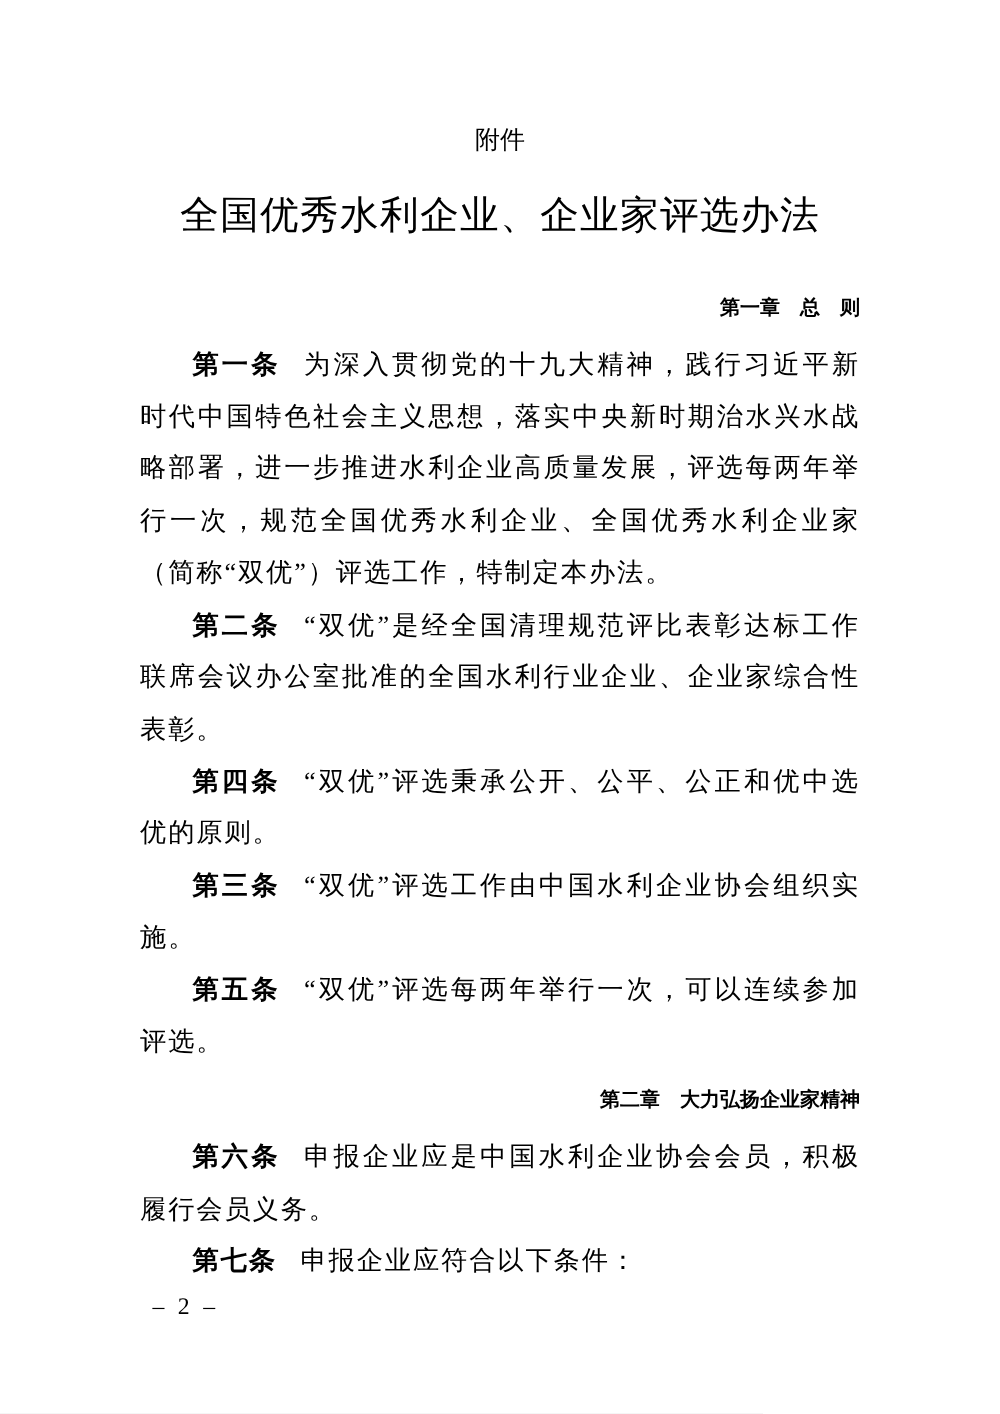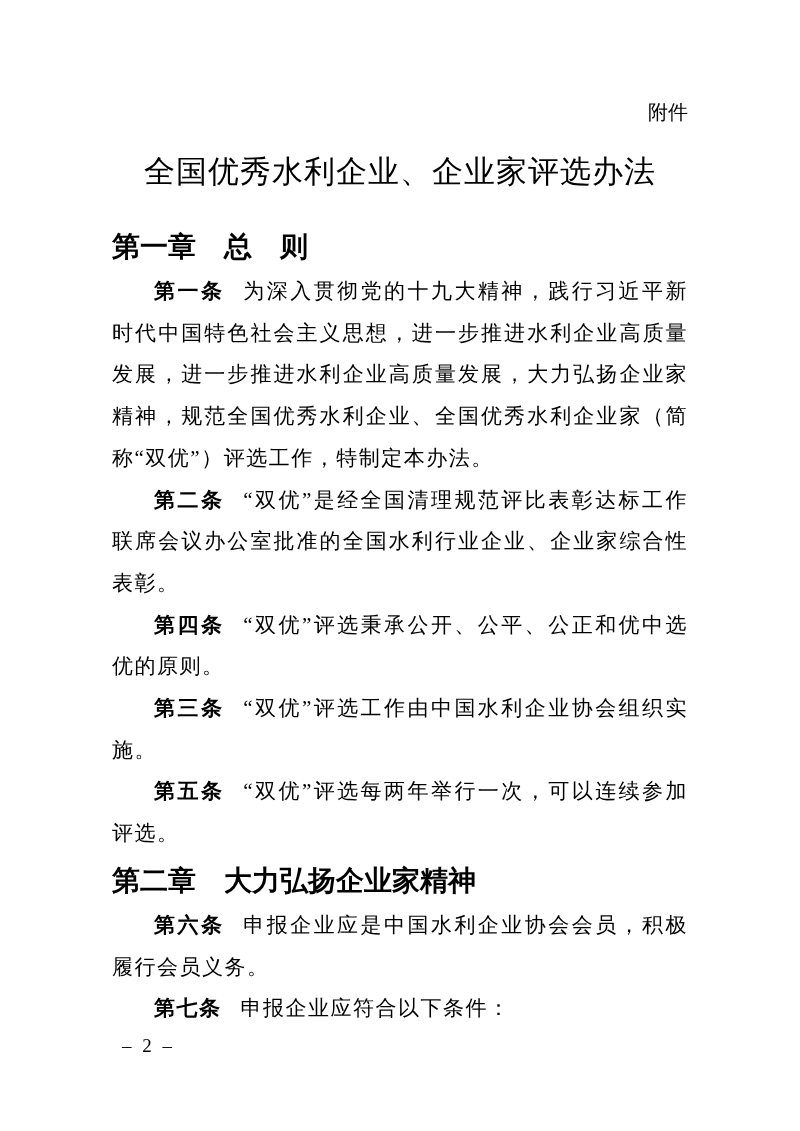--- a/index.html
+++ b/index.html
@@ -12,35 +12,35 @@
     box-sizing: border-box;
     padding: 99px 112px 0 112px;
     color: #000000;
     font-family: "Liberation Serif", "DejaVu Serif", serif;
     overflow: hidden;
   }
   .attachment {
     font-family: "Liberation Sans", "DejaVu Sans", sans-serif;
     font-size: 20px;
     line-height: 26px;
-    text-align: right;
+    text-align: center;
   }
   .doc-title {
     margin: 28px 0 0 0;
     text-align: center;
     font-size: 31px;
     font-weight: 400;
     line-height: 38px;
     letter-spacing: 1px;
     font-family: "Liberation Serif", "DejaVu Serif", serif;
   }
   .chapter {
     margin: 42px 0 10px 0;
-    text-align: left;
-    font-size: 28px;
+    text-align: right;
+    font-size: 16px;
     font-weight: 700;
     line-height: 28px;
     font-family: Liberation Serif, serif;
   }
   .chapter.second { margin-top: 12px; }
   p.article {
     margin: 0;
     font-size: 21px;
     line-height: 41.7px;
     letter-spacing: 1.5px;
@@ -66,21 +66,21 @@
 
 <div class="page">
 
   <div class="attachment">附件</div>
 
   <h1 class="doc-title">全国优秀水利企业、企业家评选办法</h1>
 
   <h2 class="chapter">第一章　总　则</h2>
 
   <p class="article">
-    <span class="article-label">第一条</span><span class="article-text">为深入贯彻党的十九大精神，践行习近平新时代中国特色社会主义思想，进一步推进水利企业高质量发展，进一步推进水利企业高质量发展，大力弘扬企业家精神，规范全国优秀水利企业、全国优秀水利企业家（简称“双优”）评选工作，特制定本办法。</span>
+    <span class="article-label">第一条</span><span class="article-text">为深入贯彻党的十九大精神，践行习近平新时代中国特色社会主义思想，落实中央新时期治水兴水战略部署，进一步推进水利企业高质量发展，评选每两年举行一次，规范全国优秀水利企业、全国优秀水利企业家（简称“双优”）评选工作，特制定本办法。</span>
   </p>
 
   <p class="article">
     <span class="article-label">第二条</span><span class="article-text">“双优”是经全国清理规范评比表彰达标工作联席会议办公室批准的全国水利行业企业、企业家综合性表彰。</span>
   </p>
 
   <p class="article">
     <span class="article-label">第四条</span><span class="article-text">“双优”评选秉承公开、公平、公正和优中选优的原则。</span>
   </p>
 

